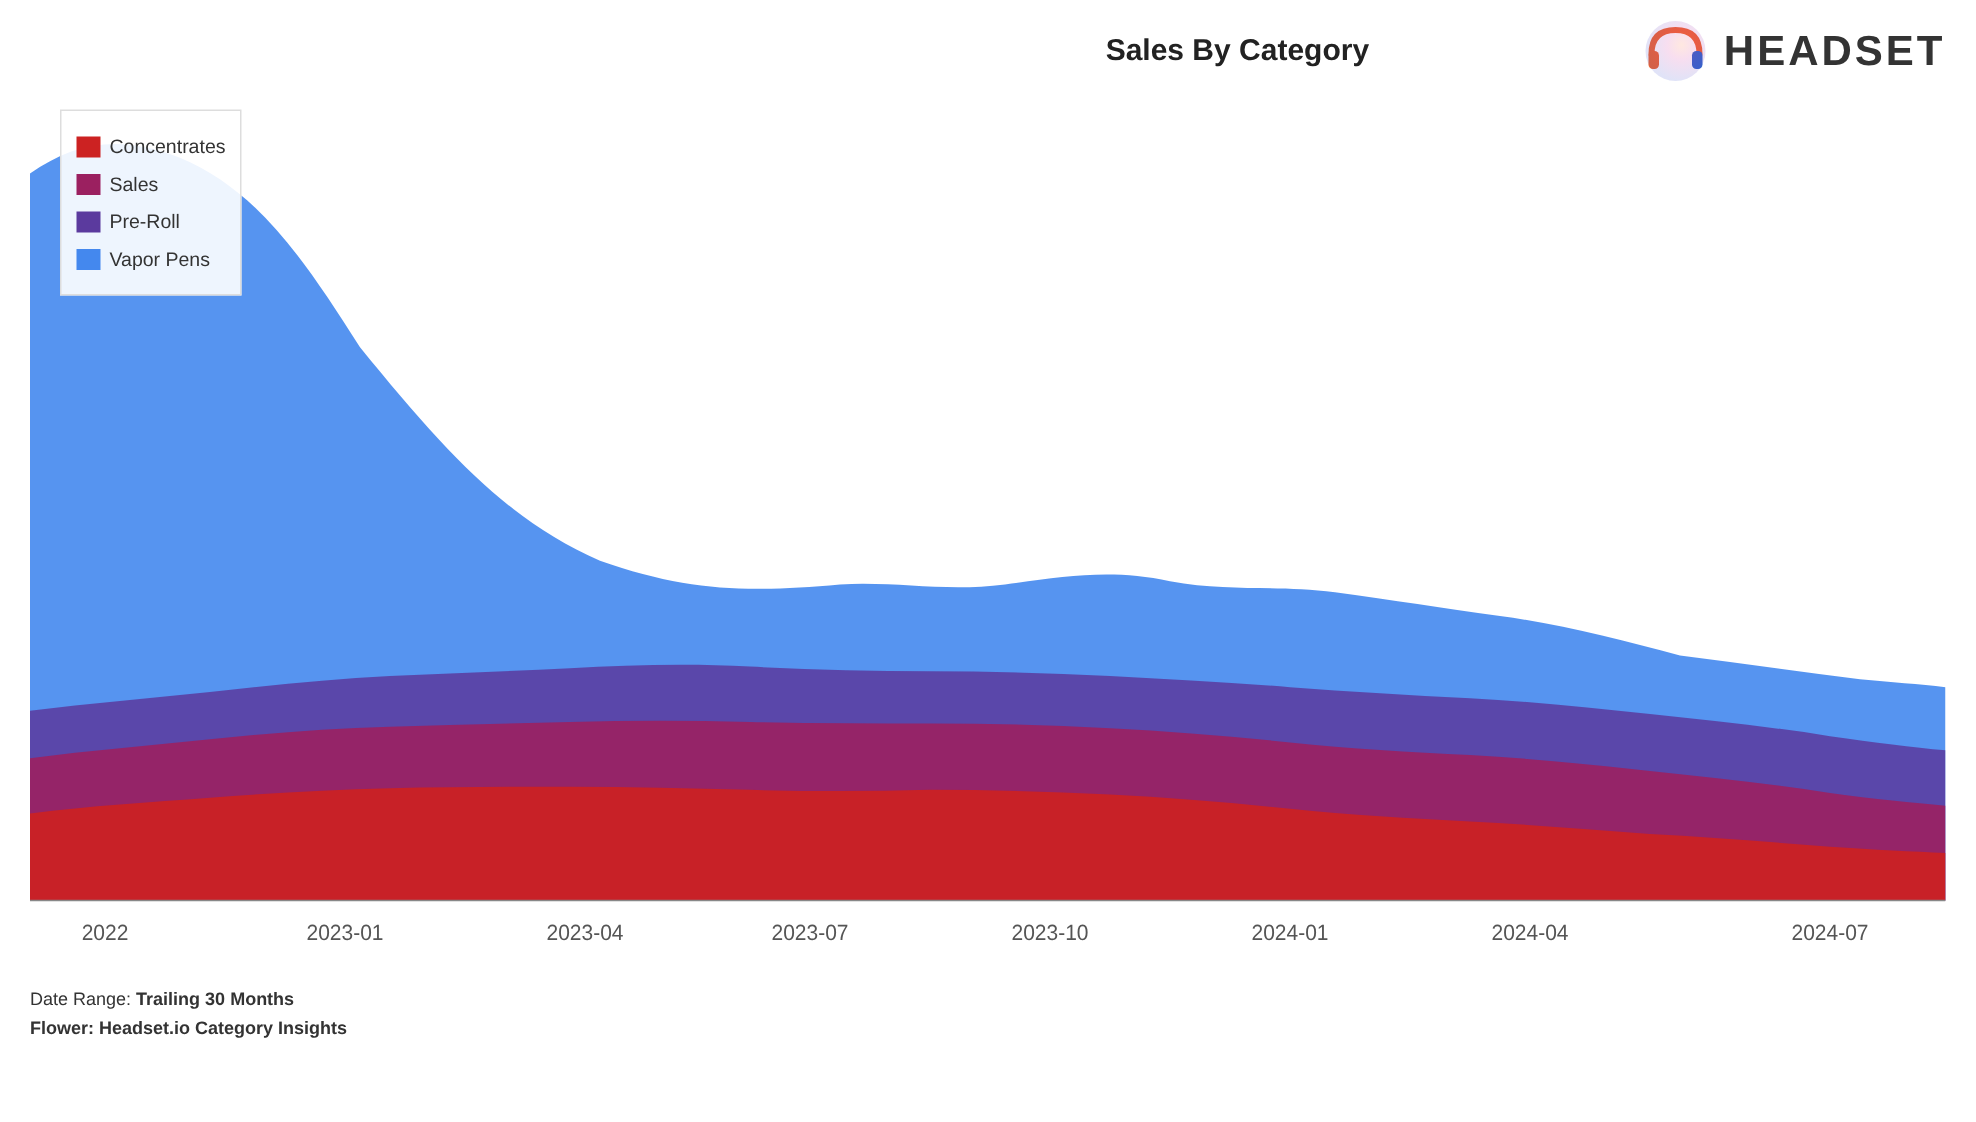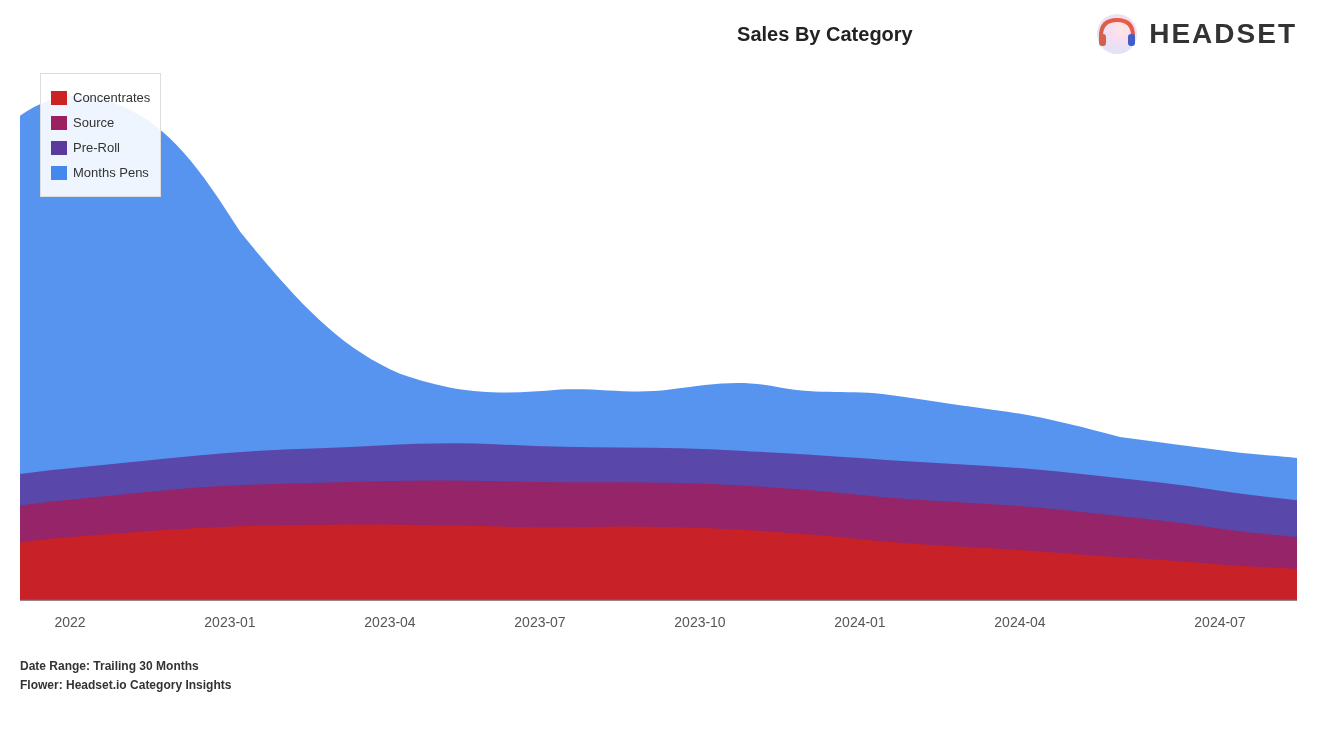--- a/index.html
+++ b/index.html
@@ -117,29 +117,29 @@
 
   <div class="chart-area">
     
     <div class="legend">
       <div class="legend-item">
         <span class="legend-swatch" style="background:#cc2222;"></span>
         <span>Concentrates</span>
       </div>
       <div class="legend-item">
         <span class="legend-swatch" style="background:#9b2060;"></span>
-        <span>Source</span>
+        <span>Sales</span>
       </div>
       <div class="legend-item">
         <span class="legend-swatch" style="background:#5b3a9e;"></span>
         <span>Pre-Roll</span>
       </div>
       <div class="legend-item">
         <span class="legend-swatch" style="background:#4488ee;"></span>
-        <span>Months Pens</span>
+        <span>Vapor Pens</span>
       </div>
     </div>
 
     
     <svg class="chart-svg-wrapper" viewBox="0 0 1277 560" preserveAspectRatio="none" xmlns="http://www.w3.org/2000/svg">
       <defs>
         <clipPath id="chartClip">
           <rect x="0" y="0" width="1277" height="510"></rect>
         </clipPath>
       </defs>
@@ -226,21 +226,21 @@
 
       <text x="1000" y="535" text-anchor="middle" font-size="14" fill="#555" font-family="Arial">2024-04</text>
 
       <text x="1200" y="535" text-anchor="middle" font-size="14" fill="#555" font-family="Arial">2024-07</text>
 
     </svg>
   </div>
 
   <div class="footer-info">
     <div>
-      <span style="font-weight:bold;">Date Range:</span>
+      <span style="font-weight:normal;">Date Range:</span>
       <span>Trailing 30 Months</span>
     </div>
     <div>
       <span style="font-weight:bold;">Flower:</span>
       <span>Headset.io Category Insights</span>
     </div>
   </div>
 </div>
 
 </body></html>

